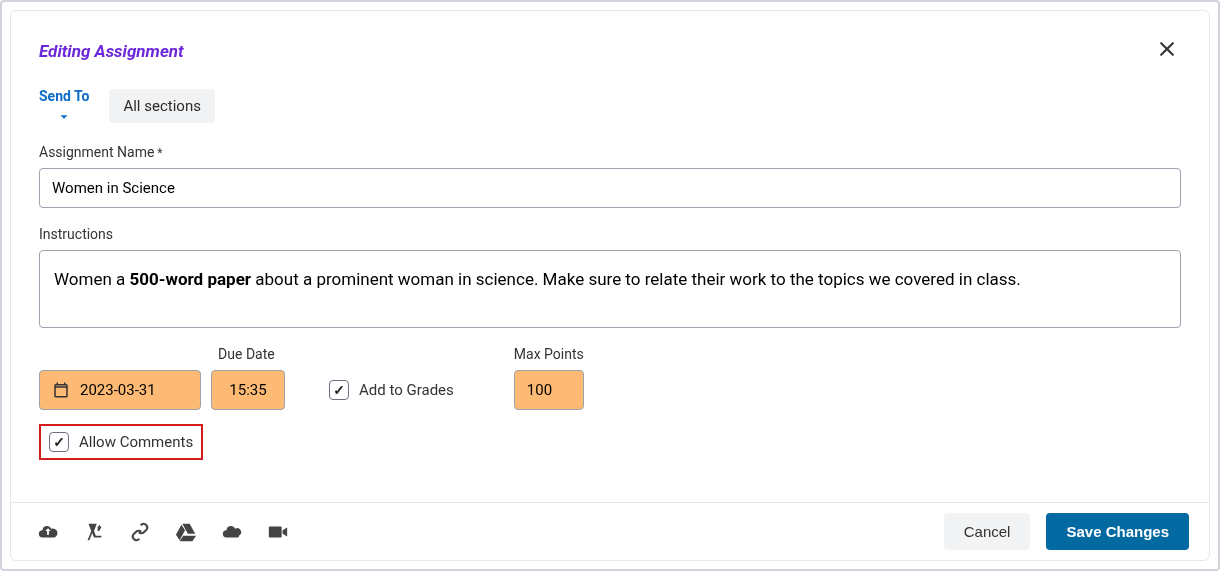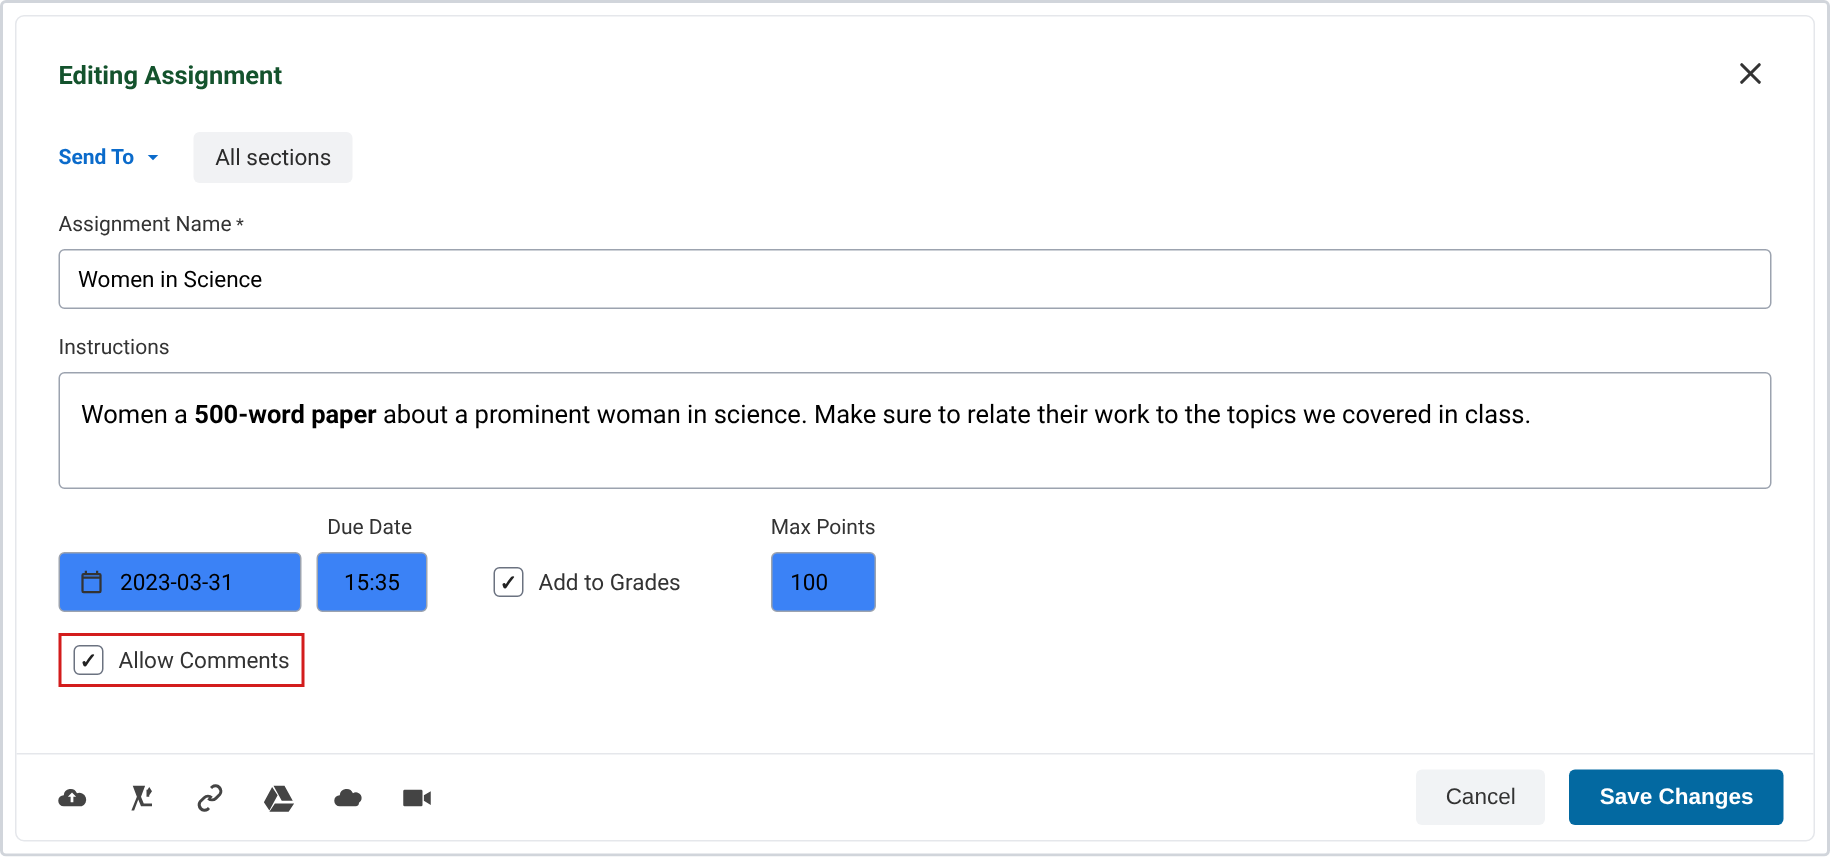--- a/index.html
+++ b/index.html
@@ -1,35 +1,35 @@
 <!DOCTYPE html>
 <html><head>
   <meta charset="utf-8">
   <style>
     * { box-sizing: border-box; margin: 0; padding: 0; }
     html, body { font-family: -apple-system, BlinkMacSystemFont, "Segoe UI", Roboto, Arial, sans-serif; background: #fff; }
     .outer { width: 1220px; height: 571px; border: 2px solid #d1d5db; border-radius: 4px; padding: 8px; }
     .panel { width: 100%; height: 100%; border: 1px solid #e5e7eb; border-radius: 6px; display: flex; flex-direction: column; }
     .panel-body { padding: 24px 28px 10px 28px; flex: 1; }
     .header-row { display: flex; justify-content: space-between; align-items: center; margin-bottom: 22px; }
-    .title { font-size: 17px; font-weight: 700; color: #14532d; }
+    .title { font-size: 17px; font-weight: 700; color: #6d28d9; font-style: italic; }
     .close-btn { background: none; border: none; cursor: pointer; padding: 4px; }
     .close-btn svg { width: 20px; height: 20px; }
     .sendto-row { display: flex; align-items: center; gap: 20px; margin-bottom: 20px; }
-    .sendto-link { color: #0b6bcb; font-weight: 700; font-size: 14px; display: inline-flex; align-items: center; gap: 6px; cursor: pointer; }
+    .sendto-link { color: #0b6bcb; font-weight: 700; font-size: 14px; display: inline-flex; align-items: center; gap: 6px; cursor: pointer; flex-direction: column; }
     .sendto-link svg { width: 14px; height: 14px; }
     .chip { background: #f1f2f4; border-radius: 4px; padding: 8px 14px; font-size: 15px; color: #2b2b2b; cursor: pointer; }
     .field-label { font-size: 14px; color: #333; margin-bottom: 8px; display: block; }
     .req::after { content: " *"; font-size: 12px; }
     .text-input, .text-area { width: 100%; border: 1px solid #9ca3af; border-radius: 4px; padding: 10px 12px; font-size: 15px; font-family: inherit; background: #fff; }
     .field-group { margin-bottom: 18px; }
     .row { display: flex; gap: 60px; align-items: flex-start; }
     .row .col { display: flex; flex-direction: column; align-items: center; }
     .date-row { display: flex; align-items: center; gap: 10px; }
-    .boxed-input { border: 1px solid #9ca3af; border-radius: 4px; padding: 10px 12px; font-size: 15px; background: #3b82f6; display: inline-flex; align-items: center; gap: 10px; }
+    .boxed-input { border: 1px solid #9ca3af; border-radius: 4px; padding: 10px 12px; font-size: 15px; background: #fdba74; display: inline-flex; align-items: center; gap: 10px; }
     .date-box { width: 162px; }
     .time-box { width: 74px; justify-content: center; }
     .points-box { width: 70px; text-align: left; }
     .cal-icon { width: 18px; height: 18px; flex-shrink: 0; }
     .chk-wrap { display: inline-flex; align-items: center; gap: 10px; cursor: pointer; font-size: 15px; color: #333; }
     .chk { width: 20px; height: 20px; border: 1px solid #6b7280; border-radius: 4px; display: inline-flex; align-items: center; justify-content: center; }
     .chk.checked::after { content: "✓"; font-size: 14px; font-weight: bold; color: #222; }
     .highlight { border: 2px solid #d31c1c; padding: 6px 8px; display: inline-flex; margin-top: 14px; }
     .footer { border-top: 1px solid #e5e7eb; padding: 10px 20px; display: flex; justify-content: space-between; align-items: center; }
     .icon-row { display: flex; gap: 24px; align-items: center; padding-left: 6px; }

